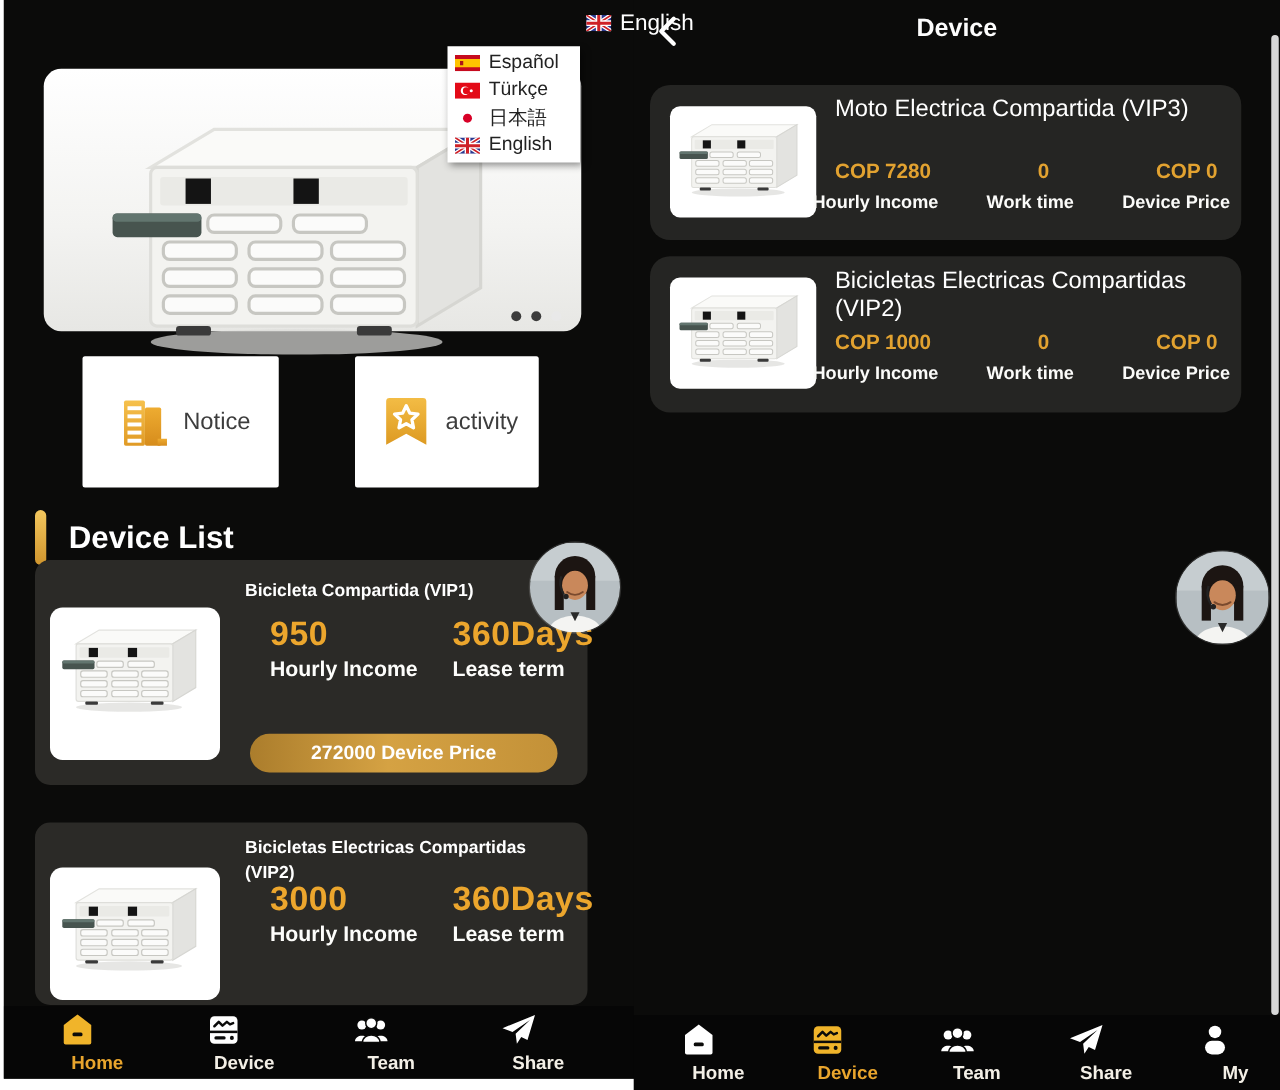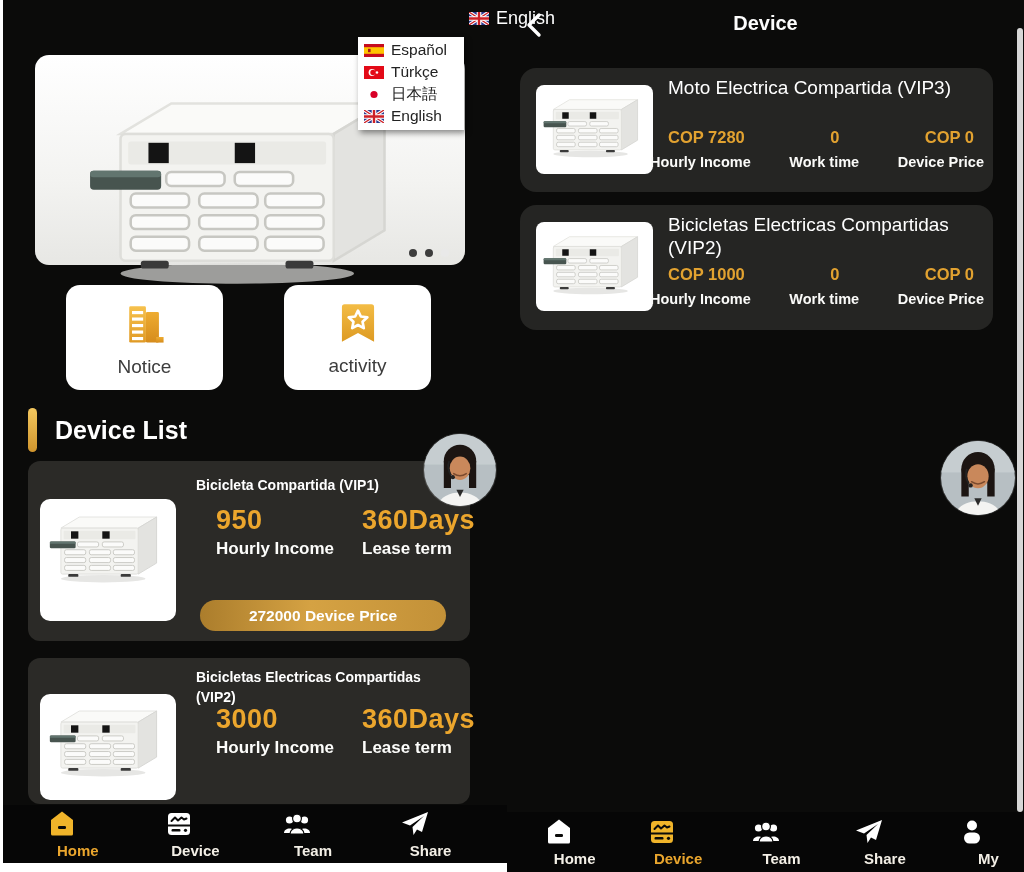--- a/index.html
+++ b/index.html
@@ -20,40 +20,40 @@
 
   
   .lang-selected { position:absolute; top:8px; right:36px; display:flex; align-items:center; gap:7px;
                    color:#ffffff; font-size:18px; z-index:6; cursor:pointer; }
   .lang-menu { position:absolute; left:355px; top:37px; width:106px; background:#ffffff; z-index:6;
                box-shadow:2px 3px 6px rgba(0,0,0,.45); padding:2px 1px 3px 6px; }
   .lang-row { display:flex; align-items:center; gap:7px; height:22px; color:#222; font-size:15.5px; }
   .flag { width:20px; height:13px; flex:0 0 auto; display:block; }
 
   
-  .shortcut { position:absolute; top:285px; height:105px; background:#ffffff; border-radius:14px;
-              display:flex; flex-direction:column; align-items:center; justify-content:center; gap:6px; }
+  .shortcut { position:absolute; top:285px; height:105px; background:#ffffff; border-radius:2px;
+              display:flex; flex-direction:row; align-items:center; justify-content:center; gap:6px; }
   .shortcut.notice  { left:63px;  width:157px; }
   .shortcut.activity{ left:281px; width:147px; }
   .shortcut .lbl { color:#3d3d3d; font-size:19px; }
 
   
   .section-head { position:absolute; left:25px; top:408px; display:flex; align-items:center; gap:18px; }
   .gold-bar { width:9px; height:44px; border-radius:5px; background:linear-gradient(180deg,#f3c75e,#d0952d); }
   .section-title { color:#ffffff; font-size:25px; font-weight:bold; }
 
   
   .avatar { position:absolute; border-radius:50%; overflow:hidden; z-index:7; box-shadow:0 0 0 1px rgba(255,255,255,.15); }
   .avatar svg { display:block; width:100%; height:100%; }
   .avatar-left  { left:421px; top:434px; width:72px; height:72px; }
   .avatar-right { left:434px; top:441px; width:74px; height:74px; }
 
   
   .dev-card { position:absolute; left:25px; width:442px; background:#2b2a27; border-radius:12px; }
-  .dev-card.c1 { top:461px; height:180px; }
+  .dev-card.c1 { top:448px; height:180px; }
   .dev-card.c2 { top:658px; height:146px; }
   .dev-title { position:absolute; left:168px; width:268px; color:#ffffff; font-size:14px; font-weight:bold; line-height:1.45; }
   .dev-img { position:absolute; left:12px; background:#ffffff; border-radius:10px;
              display:flex; align-items:center; justify-content:center; }
   .dev-img .art { width:88%; height:88%; }
   .c1 .dev-img { top:38px; width:136px; height:122px; }
   .c2 .dev-img { top:36px; width:136px; height:106px; }
   .l-stats { position:absolute; left:168px; display:flex; }
   .l-col1 { width:146px;margin-left:20px; }
   .stat-num { color:#eca62d; font-size:27px; font-weight:bold; letter-spacing:.5px; }

